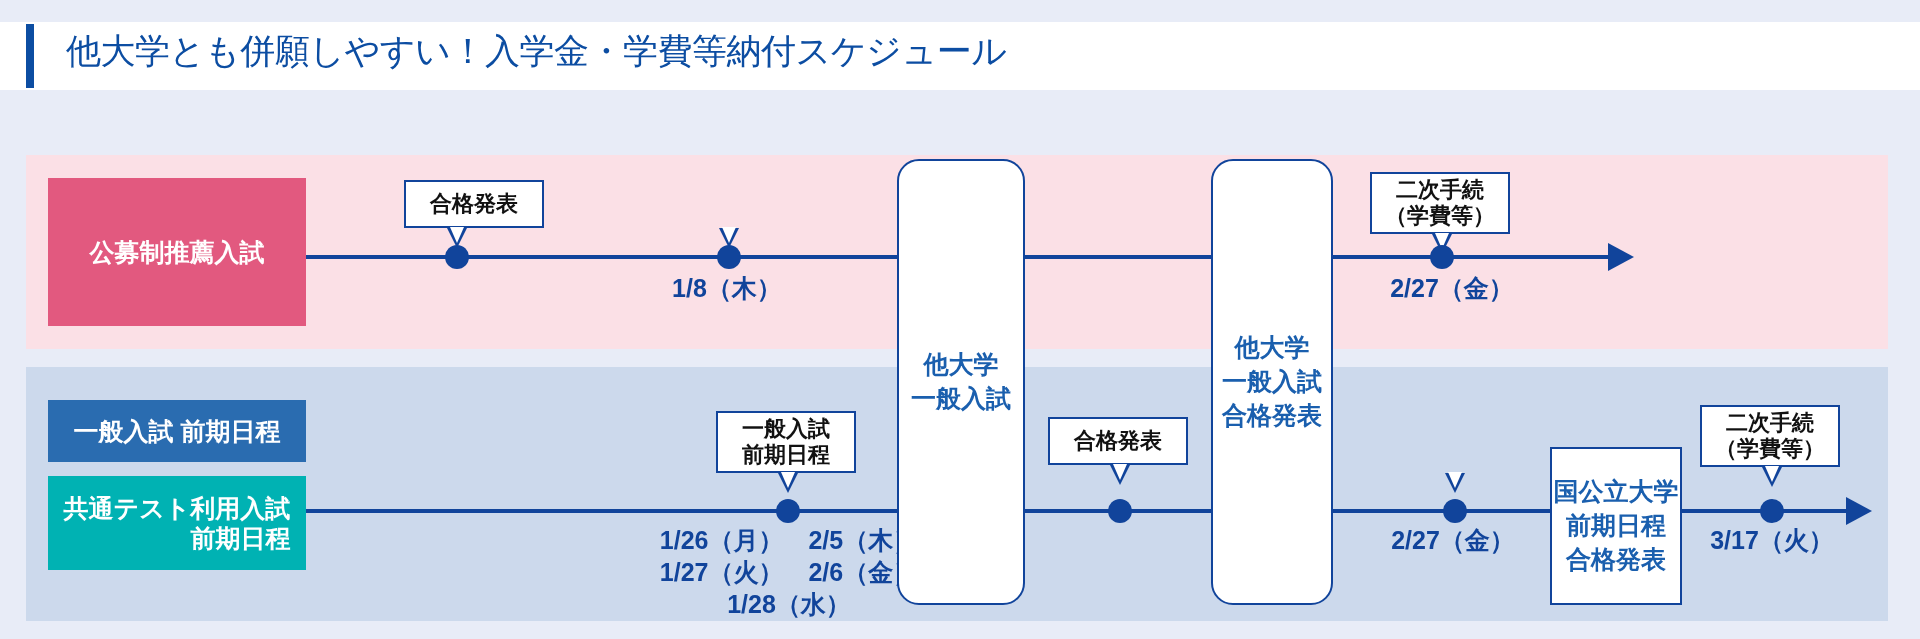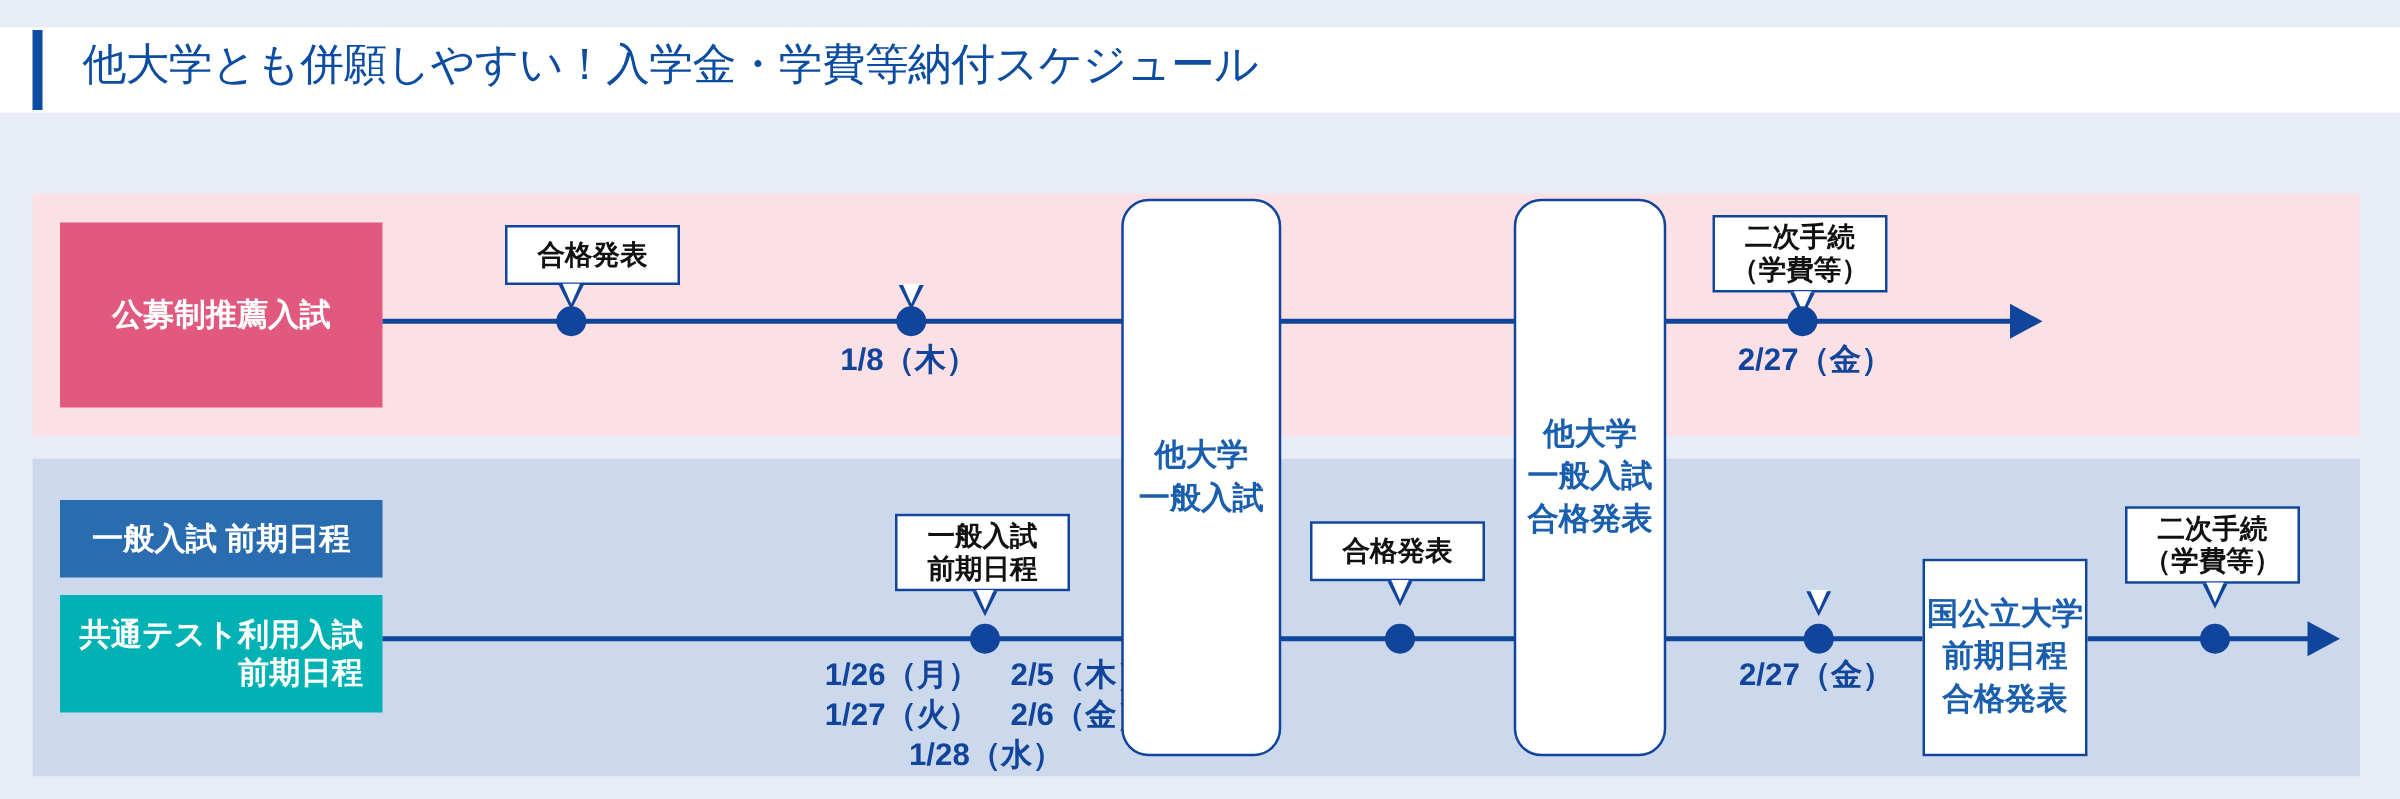--- a/index.html
+++ b/index.html
@@ -95,21 +95,21 @@
     position: absolute; background: #ffffff; border: 2px solid #11449b;
     border-radius: 22px;
     display: flex; align-items: center; justify-content: center;
     text-align: center; color: #1a5fae; font-size: 25px; font-weight: 700;
     line-height: 1.35; white-space: pre-line; z-index: 5;
   }
   .tallbox-sq {
     position: absolute; background: #ffffff; border: 2px solid #11449b;
     display: flex; align-items: center; justify-content: center;
     text-align: center; color: #1a5fae; font-size: 25px; font-weight: 700;
-    line-height: 1.35; white-space: pre-line; z-index: 5;
+    line-height: 1.35; white-space: pre-line; z-index: 5; margin-left: 12px;
   }
 </style>
 </head>
 <body>
 
 <div id="stage">
 
   <div class="title-band"></div>
   <div class="title-accent"></div>
   <div class="title-text">他大学とも併願しやすい！入学金・学費等納付スケジュール</div>
@@ -154,20 +154,21 @@
   <div class="dot" style="left:1108px; top:499px;"></div>
 
   <div class="callout-tail" style="left:1445px; top:473px;"></div>
   <div class="dot" style="left:1443px; top:499px;"></div>
   <div class="date" style="left:1365px; top:524px; width:176px;">2/27（金）</div>
 
   <div class="callout" style="left:1700px; top:405px; width:140px; height:62px;">二次手続
 （学費等）</div>
   <div class="callout-tail" style="left:1762px; top:467px;"></div>
   <div class="dot" style="left:1760px; top:499px;"></div>
+  <div class="date" style="left:1672px; top:524px; width:200px;">3/17（火）</div>
 
   <div class="tallbox" style="left:897px; top:159px; width:128px; height:446px;">他大学
 一般入試</div>
   <div class="tallbox" style="left:1211px; top:159px; width:122px; height:446px;">他大学
 一般入試
 合格発表</div>
   <div class="tallbox-sq" style="left:1538px; top:447px; width:132px; height:158px;">国公立大学
 前期日程
 合格発表</div>
 

